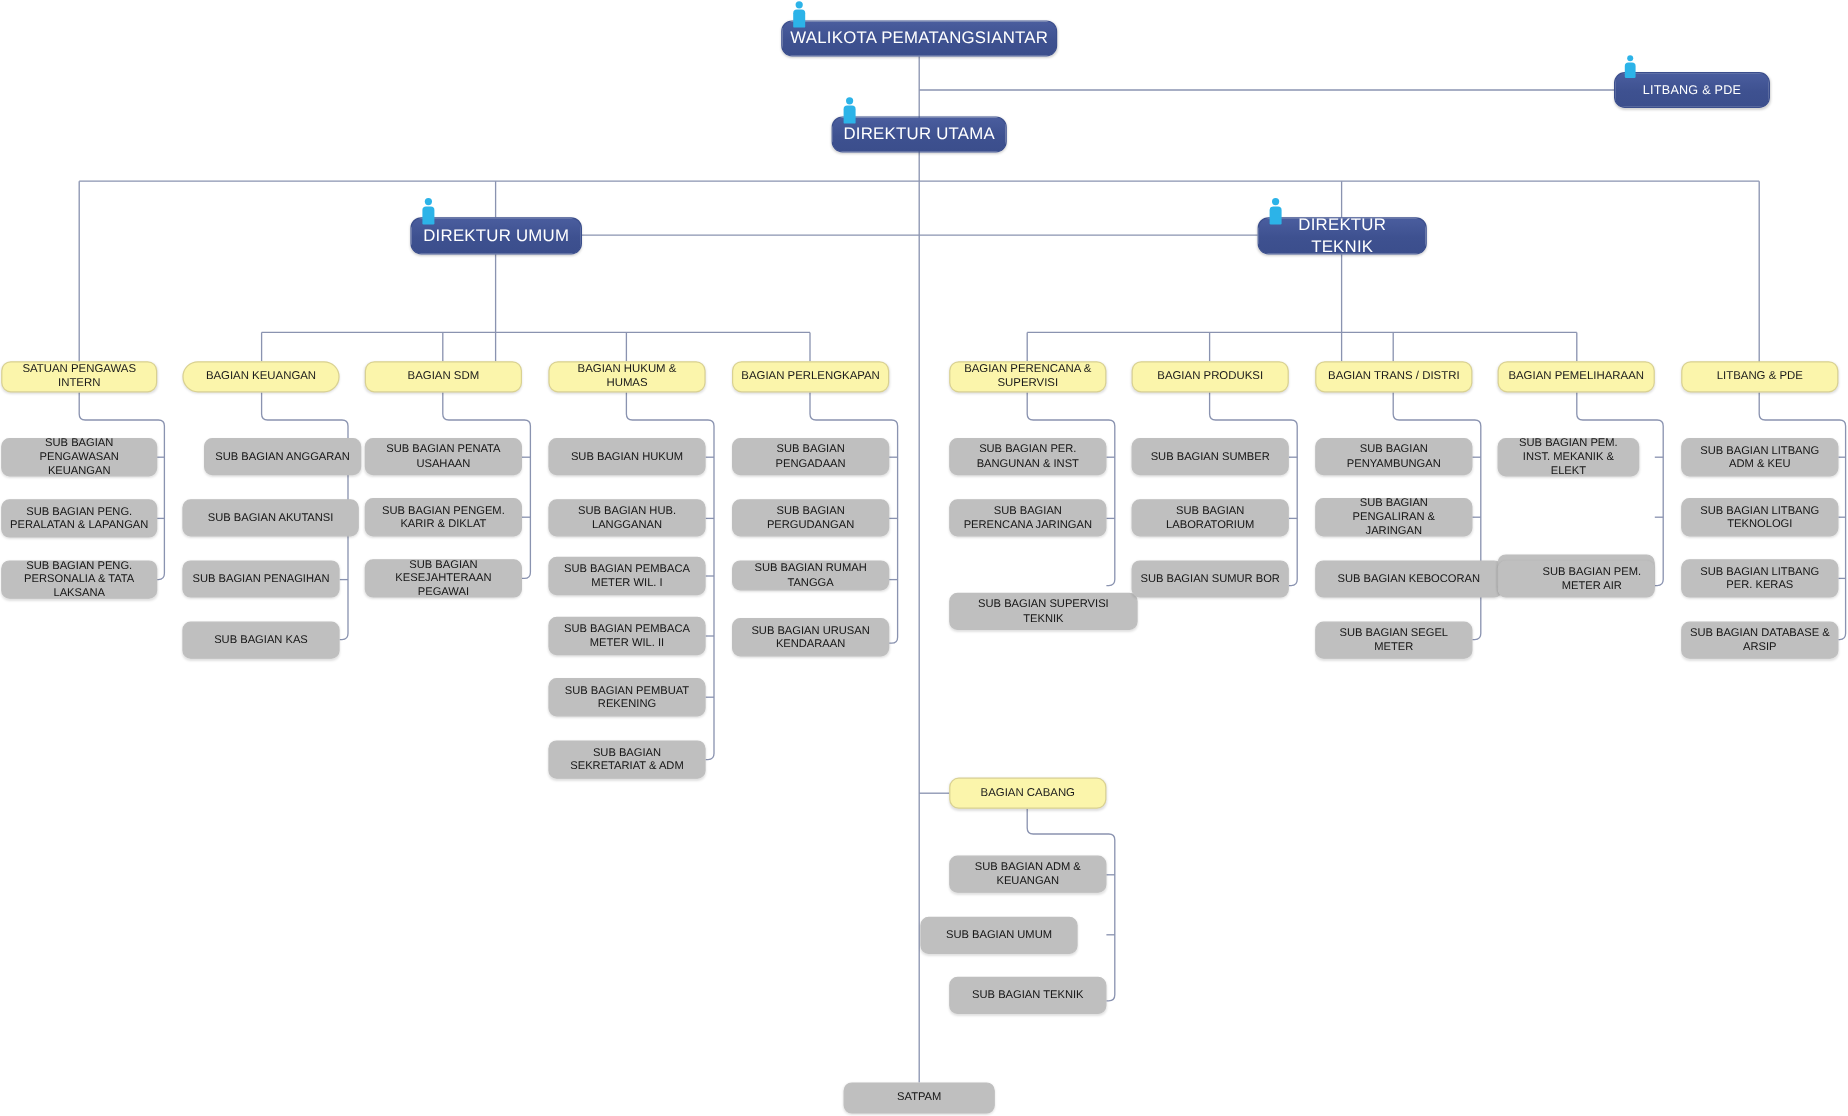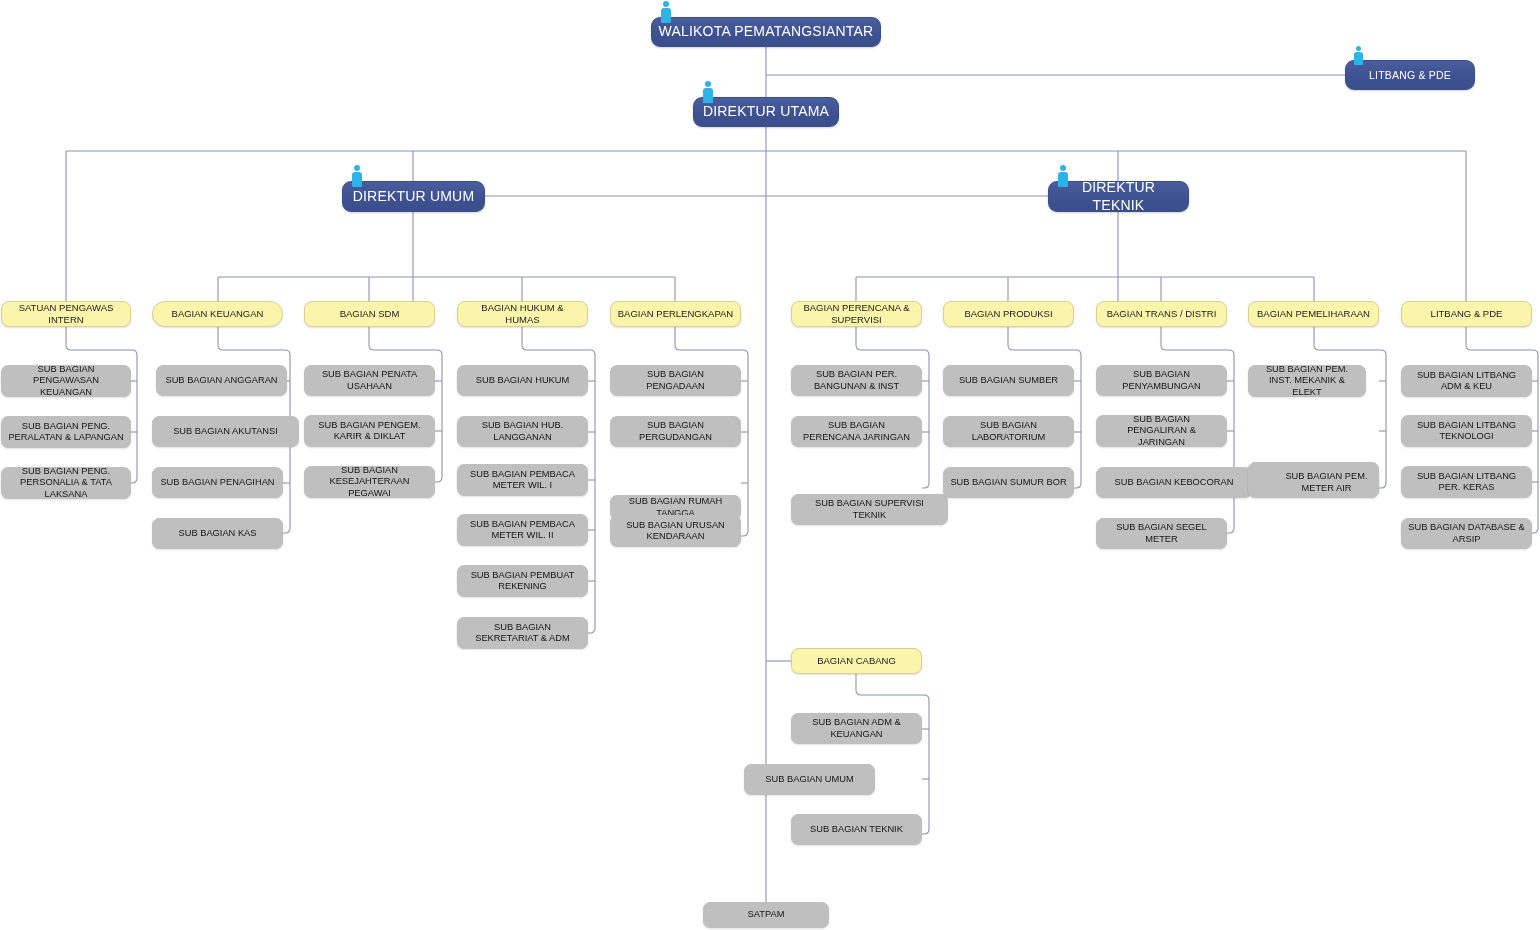--- a/index.html
+++ b/index.html
@@ -253,21 +253,21 @@
       </div>
       <div class="node sub" style="left: 1px; top: 365px; width: 130px; height: 32px;">
         <span class="lbl">SUB BAGIAN PENGAWASAN KEUANGAN</span>
       </div>
       <div class="node sub" style="left: 1px; top: 416px; width: 130px; height: 32px;">
         <span class="lbl">SUB BAGIAN PENG. PERALATAN &amp; LAPANGAN</span>
       </div>
       <div class="node sub" style="left: 1px; top: 467px; width: 130px; height: 32px;">
         <span class="lbl">SUB BAGIAN PENG. PERSONALIA &amp; TATA LAKSANA</span>
       </div>
-      <div class="node sub" style="left: 156px; top: 365px; width: 131px; height: 31px;">
+      <div class="node sub" style="left: 170px; top: 365px; width: 131px; height: 31px;">
         <span class="lbl">SUB BAGIAN ANGGARAN</span>
       </div>
       <div class="node sub" style="left: 152px; top: 416px; width: 147px; height: 31px;">
         <span class="lbl">SUB BAGIAN AKUTANSI</span>
       </div>
       <div class="node sub" style="left: 152px; top: 467px; width: 131px; height: 31px;">
         <span class="lbl">SUB BAGIAN PENAGIHAN</span>
       </div>
       <div class="node sub" style="left: 152px; top: 518px; width: 131px; height: 31px;">
         <span class="lbl">SUB BAGIAN KAS</span>
@@ -298,21 +298,21 @@
       </div>
       <div class="node sub" style="left: 457px; top: 617px; width: 131px; height: 32px;">
         <span class="lbl">SUB BAGIAN SEKRETARIAT &amp; ADM</span>
       </div>
       <div class="node sub" style="left: 610px; top: 365px; width: 131px; height: 31px;">
         <span class="lbl">SUB BAGIAN PENGADAAN</span>
       </div>
       <div class="node sub" style="left: 610px; top: 416px; width: 131px; height: 31px;">
         <span class="lbl">SUB BAGIAN PERGUDANGAN</span>
       </div>
-      <div class="node sub" style="left: 610px; top: 467px; width: 131px; height: 25px; margin-top: 28px;">
+      <div class="node sub" style="left: 610px; top: 467px; width: 131px; height: 25px;">
         <span class="lbl">SUB BAGIAN RUMAH TANGGA</span>
       </div>
       <div class="node sub" style="left: 610px; top: 515px; width: 131px; height: 32px;">
         <span class="lbl">SUB BAGIAN URUSAN KENDARAAN</span>
       </div>
       <div class="node sub" style="left: 791px; top: 365px; width: 131px; height: 31px;">
         <span class="lbl">SUB BAGIAN PER. BANGUNAN &amp; INST</span>
       </div>
       <div class="node sub" style="left: 791px; top: 416px; width: 131px; height: 31px;">
         <span class="lbl">SUB BAGIAN PERENCANA JARINGAN</span>
@@ -358,21 +358,21 @@
       </div>
       <div class="node sub" style="left: 1401px; top: 466px; width: 131px; height: 32px;">
         <span class="lbl">SUB BAGIAN LITBANG PER. KERAS</span>
       </div>
       <div class="node sub" style="left: 1401px; top: 518px; width: 131px; height: 31px;">
         <span class="lbl">SUB BAGIAN DATABASE &amp; ARSIP</span>
       </div>
       <div class="node sub" style="left: 791px; top: 713px; width: 131px; height: 31px;">
         <span class="lbl">SUB BAGIAN ADM &amp; KEUANGAN</span>
       </div>
-      <div class="node sub" style="left: 744px; top: 764px; width: 131px; height: 31px;">
+      <div class="node sub" style="left: 767px; top: 764px; width: 131px; height: 31px;">
         <span class="lbl">SUB BAGIAN UMUM</span>
       </div>
       <div class="node sub" style="left: 791px; top: 814px; width: 131px; height: 31px;">
         <span class="lbl">SUB BAGIAN TEKNIK</span>
       </div>
       <div class="node sub" style="left: 703px; top: 902px; width: 126px; height: 26px;">
         <span class="lbl">SATPAM</span>
       </div>
     </div>
 

